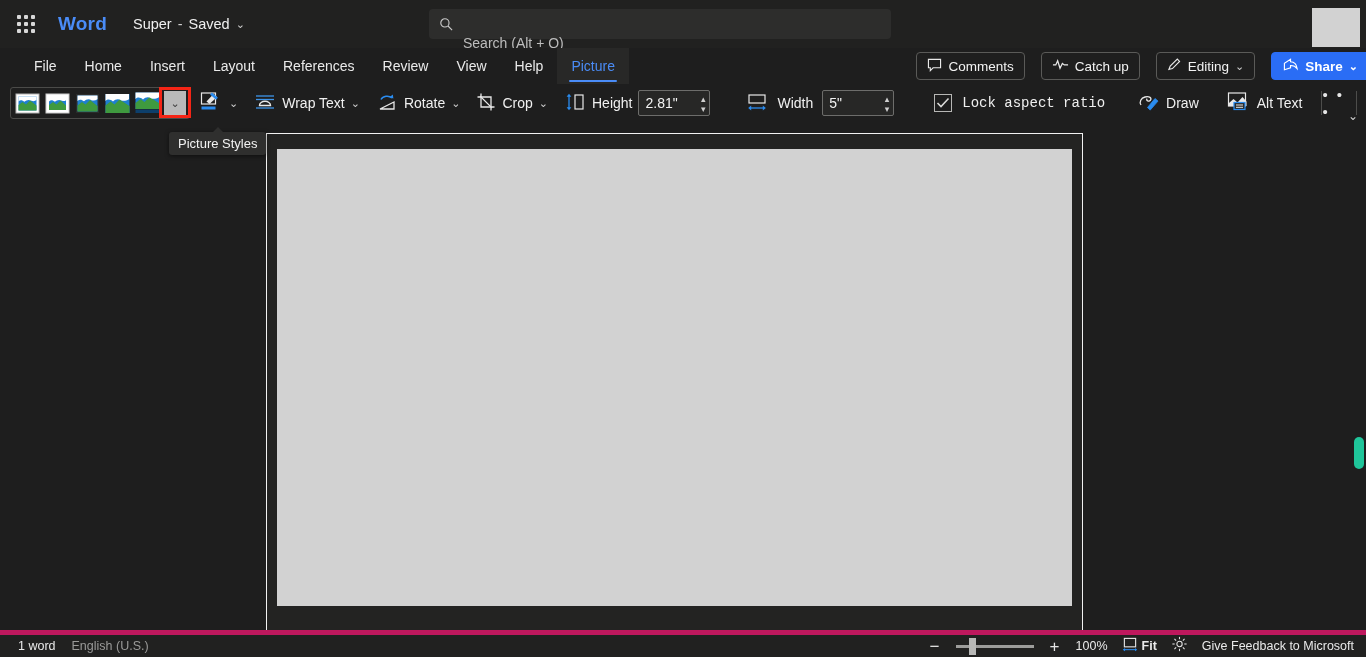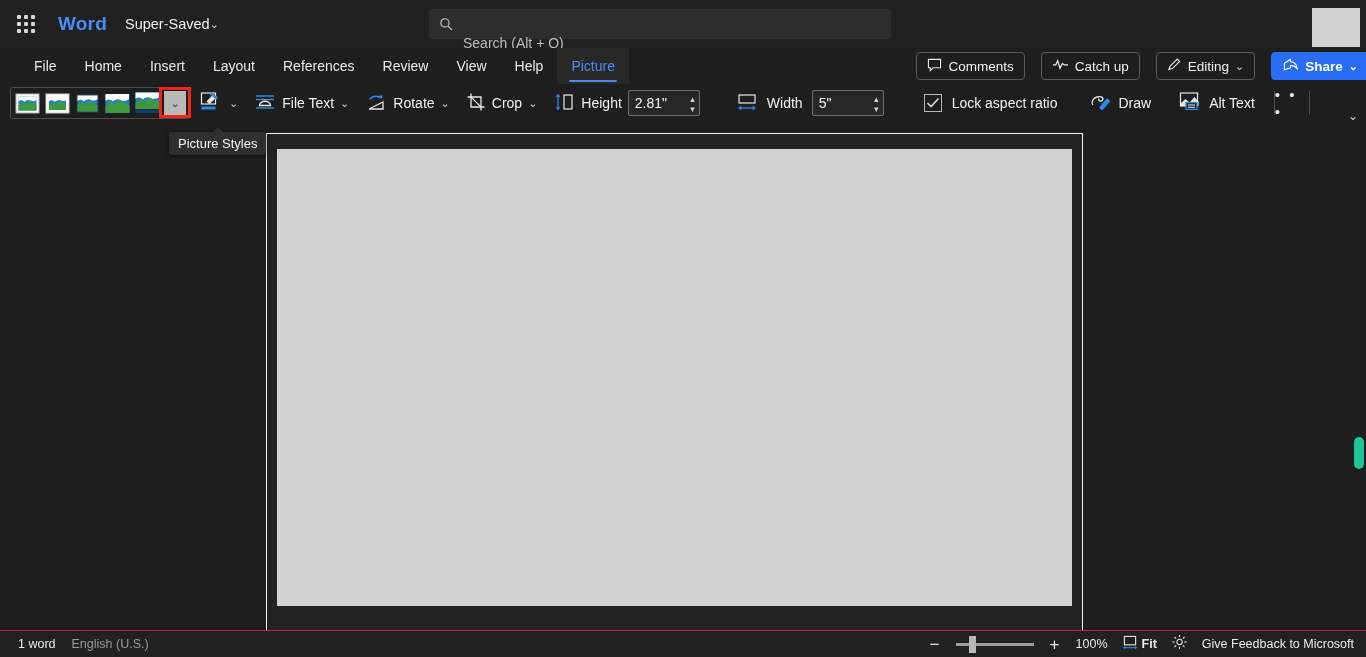--- a/index.html
+++ b/index.html
@@ -29,21 +29,21 @@
   .waffle-grid {
     display: grid; grid-template-columns: repeat(3, 4px);
     grid-template-rows: repeat(3, 4px); gap: 3px;
   }
   .waffle-grid i { background: #d8d8d8; border-radius: 1px; display: block; width: 4px; height: 4px; }
   .app-name {
     color: #4a8cf7; font-size: 19px; font-weight: bold;
     margin-left: 12px; letter-spacing: .2px; cursor: pointer;
   }
   .doc-title-wrap {
-    margin-left: 18px; display: flex; align-items: center; 
+    margin-left: 26px; display: flex; align-items: center; gap: 6px;
     font-size: 14.5px; color: #f0f0f0; cursor: pointer;
   }
   .doc-sep { color: #cfcfcf; }
   .chev { display:inline-block; font-size: 11px; color: #d0d0d0; line-height: 1; }
   .searchbox {
     position: absolute; left: 429px; top: 9px;
     width: 462px; height: 30px;
     background: #2d2d2c; border-radius: 4px;
     display: flex; align-items: center; padding: 0 10px;
     cursor: text;
@@ -181,21 +181,21 @@
     background: #1e1e1e;
   }
   .sb-thumb-green {
     position: absolute; right: 2px; top: 315px; width: 10px; height: 32px;
     background: #1fc59a; border-radius: 5px; cursor: pointer;
   }
 
   
   .statusbar {
     position: absolute; left: 0; bottom: 0; width: 1366px; height: 27px;
-    background: #212120; border-top: 1px solid #be185d;
+    background: #212120; border-top: 5px solid #be185d;
     display: flex; align-items: center;
   }
   .st-left { display: flex; align-items: center; gap: 16px; padding-left: 18px; }
   .st-words { font-size: 12.5px; color: #e9e9e9; cursor: pointer; }
   .st-lang { font-size: 12.5px; color: #9a9a98; cursor: pointer; }
   .st-right {
     position: absolute; right: 12px; display: flex; align-items: center; gap: 14px;
   }
   .zoom-minus, .zoom-plus {
     font-size: 17px; color: #e4e4e4; cursor: pointer; line-height: 1;
@@ -384,21 +384,21 @@
 
   <div class="cmd-item">
     <span>
       <svg width="22" height="20" viewBox="0 0 22 20">
           <line x1="2" y1="4" x2="20" y2="4" stroke="#3d95ea" stroke-width="1.3"></line>
           <line x1="2" y1="7.5" x2="20" y2="7.5" stroke="#3d95ea" stroke-width="1.3"></line>
           <line x1="2" y1="16" x2="20" y2="16" stroke="#3d95ea" stroke-width="1.3"></line>
           <path d="M5.5 13.5a5.5 4.2 0 0 1 11 0z" fill="none" stroke="#e8e8e8" stroke-width="1.4"></path>
         </svg>
     </span>
-    <span class="cmd-label">File Text</span>
+    <span class="cmd-label">Wrap Text</span>
     <span class="chev">⌄</span>
   </div>
 
   <div class="cmd-item">
     <span>
       <svg width="22" height="20" viewBox="0 0 22 20">
           <path d="M4 17l14-7v7z" fill="none" stroke="#e8e8e8" stroke-width="1.3"></path>
           <path d="M5 7.5a6.5 5 0 0 1 11-1.5" fill="none" stroke="#2a8cf0" stroke-width="1.5"></path>
           <path d="M16.8 2.5l.6 4-4-1.2z" fill="#2a8cf0"></path>
         </svg>
@@ -450,21 +450,21 @@
     <span class="cmd-label">Width</span>
     <div class="spin-input">
       <span class="sv">5"</span>
       <span class="spin-btns">
         <span>▴</span>
         <span>▾</span>
       </span>
     </div>
   </div>
 
-  <div class="cmd-item" style="gap:10px;margin-left:26px;">
+  <div class="cmd-item" style="gap:10px;margin-left:26px;font-family:Liberation Mono, monospace;">
     <span class="chkbox">
       <svg width="14" height="12" viewBox="0 0 14 12">
           <polyline points="1.5,6 5,9.6 12.5,1.6" fill="none" stroke="#dcdcda" stroke-width="1.5"></polyline>
         </svg>
     </span>
     <span class="cmd-label">Lock aspect ratio</span>
   </div>
 
   <div class="cmd-item" style="margin-left:18px;">
     <span>

